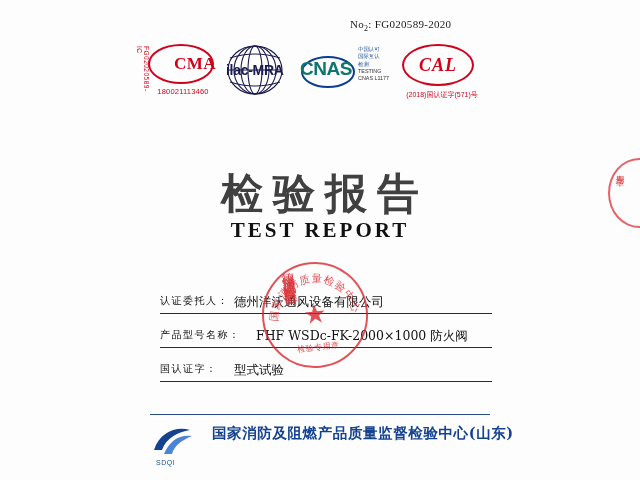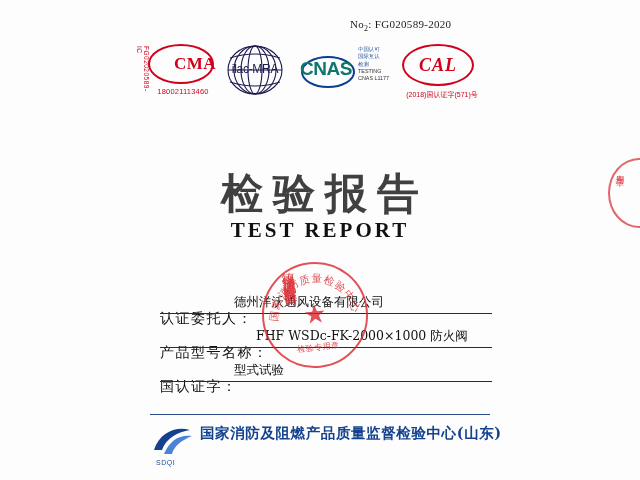--- a/index.html
+++ b/index.html
@@ -90,23 +90,23 @@
   .logo-ilac { left: 86px; width: 62px; }
   .ilac-box {
     width: 58px; height: 52px;
     position: relative;
     display: block;
   }
   .ilac-text {
     position: absolute;
     left: 0; right: 0;
     top: 18px;
-    text-align: center;
-    font-size: 12px;
-    font-weight: normal;
+    text-align: left;
+    font-size: 14px;
+    font-weight: bold;
     color: #1b1b4f;
     font-family: "Liberation Sans", sans-serif;
     letter-spacing: -.3px;
   }
 
   
   .logo-cnas { left: 160px; width: 86px; }
   .cnas-word {
     position: absolute;
     left: 0; top: 14px;
@@ -187,26 +187,25 @@
     width: 332px;
   }
   .field-row {
     position: relative;
     height: 34px;
   }
   .field-label {
     position: absolute;
     left: 0;
     top: 2px;
-    font-size: 14px;
+    font-size: 10px;
     letter-spacing: 1.5px;
     color: #111;
     font-family: "DejaVu Serif", serif;
     white-space: nowrap;
-    margin-top: 16px;
   }
   .field-value {
     position: absolute;
     left: 74px;
     top: 2px;
     font-size: 12.5px;
     color: #111;
     font-family: "DejaVu Serif", serif;
     white-space: nowrap;
   }
@@ -328,21 +327,21 @@
   .sdqi-label {
     position: absolute;
     left: 6px;
     bottom: -2px;
     font-size: 7px;
     color: #1b4f9c;
     font-family: "Liberation Sans", sans-serif;
     letter-spacing: .5px;
   }
   .footer-text {
-    margin-left: 6px;
+    margin-left: 18px;
   }
   .footer-cn {
     font-size: 14.5px;
     font-weight: bold;
     color: #14428f;
     letter-spacing: .6px;
     font-family: "DejaVu Serif", serif;
     white-space: nowrap;
   }
   .footer-en {

